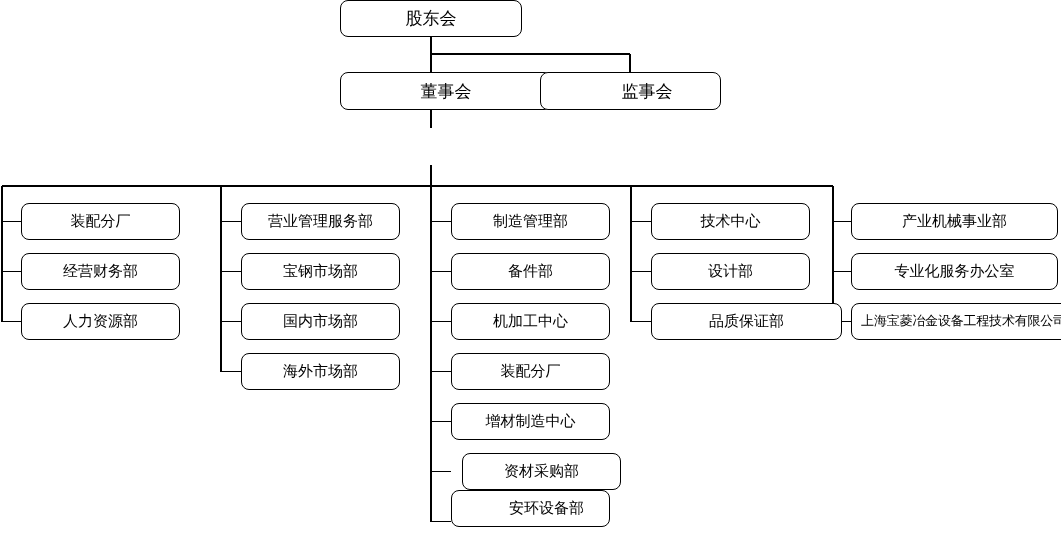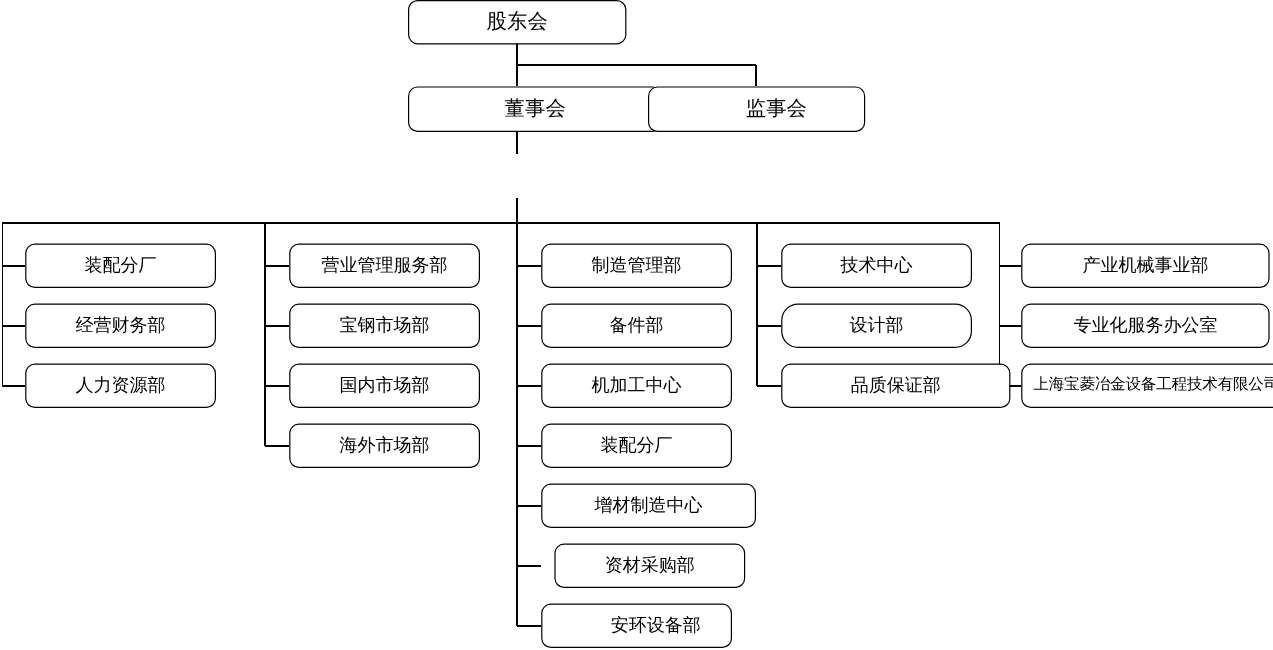--- a/index.html
+++ b/index.html
@@ -100,24 +100,24 @@
       <div class="node dept" style="left: 21px; top: 253px; width: 159px; height: 37px;">经营财务部</div>
       <div class="node dept" style="left: 21px; top: 303px; width: 159px; height: 37px;">人力资源部</div>
       <div class="node dept" style="left: 241px; top: 203px; width: 159px; height: 37px;">营业管理服务部</div>
       <div class="node dept" style="left: 241px; top: 253px; width: 159px; height: 37px;">宝钢市场部</div>
       <div class="node dept" style="left: 241px; top: 303px; width: 159px; height: 37px;">国内市场部</div>
       <div class="node dept" style="left: 241px; top: 353px; width: 159px; height: 37px;">海外市场部</div>
       <div class="node dept" style="left: 451px; top: 203px; width: 159px; height: 37px;">制造管理部</div>
       <div class="node dept" style="left: 451px; top: 253px; width: 159px; height: 37px;">备件部</div>
       <div class="node dept" style="left: 451px; top: 303px; width: 159px; height: 37px;">机加工中心</div>
       <div class="node dept" style="left: 451px; top: 353px; width: 159px; height: 37px;">装配分厂</div>
-      <div class="node dept" style="left: 451px; top: 403px; width: 179px; height: 37px;">增材制造中心</div>
+      <div class="node dept" style="left: 451px; top: 403px; width: 159px; height: 37px;">增材制造中心</div>
       <div class="node dept" style="left: 462px; top: 453px; width: 159px; height: 37px;">资材采购部</div>
-      <div class="node dept" style="left: 451px; top: 503px; width: 159px; height: 37px; padding-left: 32px;">安环设备部</div>
+      <div class="node dept" style="left: 451px; top: 490px; width: 159px; height: 37px; padding-left: 32px;">安环设备部</div>
       <div class="node dept" style="left: 651px; top: 203px; width: 159px; height: 37px;">技术中心</div>
-      <div class="node dept" style="left: 651px; top: 253px; width: 159px; height: 37px; border-radius: 14px;">设计部</div>
+      <div class="node dept" style="left: 651px; top: 253px; width: 159px; height: 37px;">设计部</div>
       <div class="node dept" style="left: 651px; top: 303px; width: 191px; height: 37px;">品质保证部</div>
       <div class="node dept" style="left: 851px; top: 203px; width: 207px; height: 37px;">产业机械事业部</div>
       <div class="node dept" style="left: 851px; top: 253px; width: 207px; height: 37px;">专业化服务办公室</div>
       <div class="node small" style="left: 851px; top: 303px; width: 225px; height: 37px;">上海宝菱冶金设备工程技术有限公司</div>
     </div>
 
 </div>
 
 </body></html>

